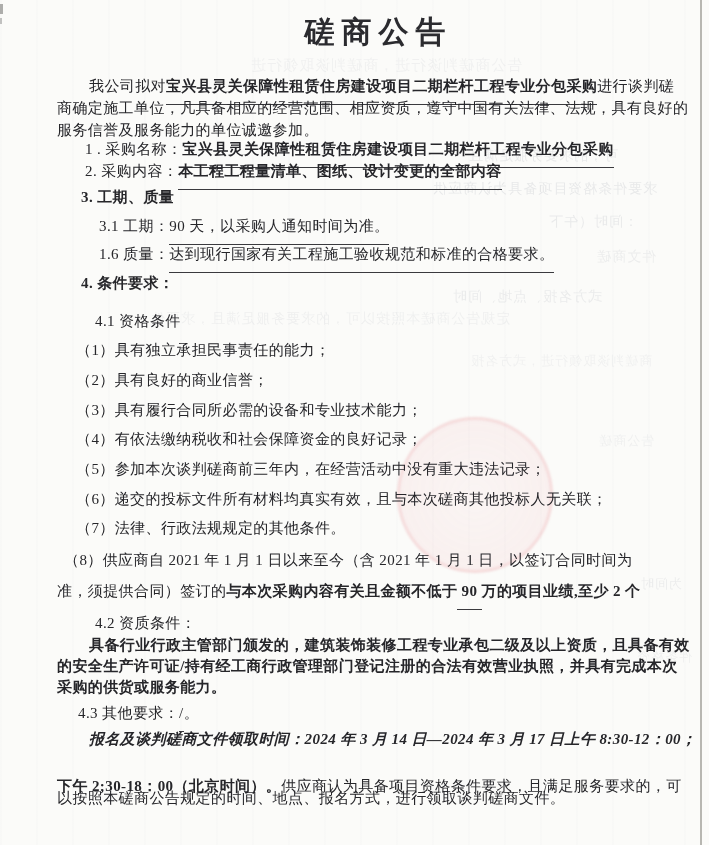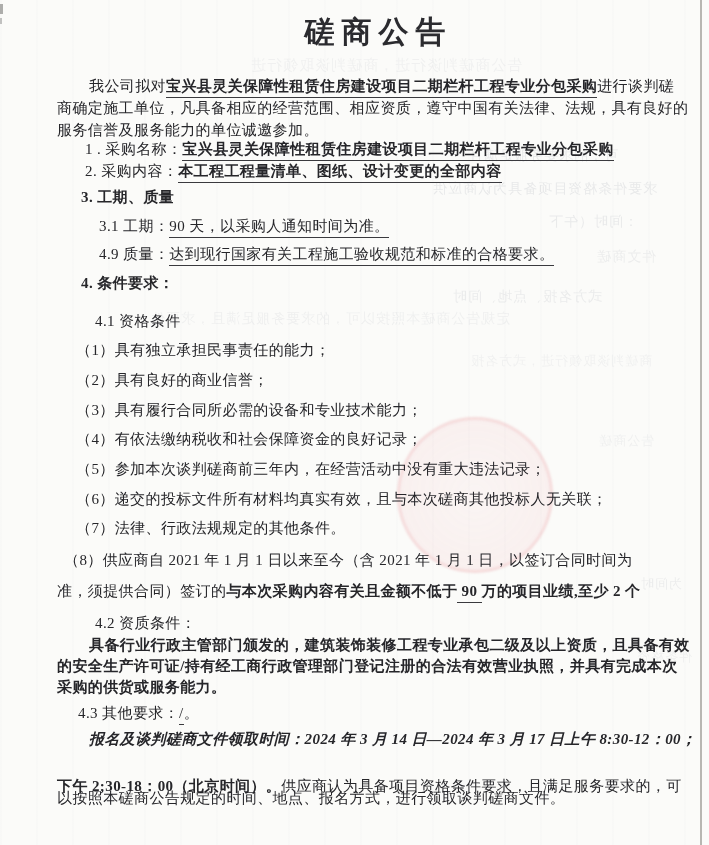--- a/index.html
+++ b/index.html
@@ -15,21 +15,21 @@
   }
   .ln{
     position:absolute;
     white-space:nowrap;
     font-size:15px;
     line-height:20px;
     letter-spacing:0.4px;
     color:#26262a;
   }
   .b{font-weight:bold;}
-  .u{border-bottom:1px solid #3a3a3e;padding-bottom:3px;}
+  .u{border-bottom:1px solid #3a3a3e;padding-bottom:10px;}
   .title{
     position:absolute;top:12px;left:0;width:100%;
     padding-left:48px;box-sizing:border-box;
     text-align:center;
     font-size:30px;font-weight:bold;letter-spacing:7px;
     color:#2b2b2f;
   }
   .ghost{
     position:absolute;
     white-space:nowrap;
@@ -82,21 +82,21 @@
 
   <div class="ln" style="top:76px;left:89px;"><span>我公司拟对</span><span class="b u">宝兴县灵关保障性租赁住房建设项目二期栏杆工程专业分包采购</span><span>进行谈判磋</span></div>
   <div class="ln" style="top:98px;left:57px;">商确定施工单位，凡具备相应的经营范围、相应资质，遵守中国有关法律、法规，具有良好的</div>
   <div class="ln" style="top:120px;left:57px;">服务信誉及服务能力的单位诚邀参加。</div>
 
   <div class="ln" style="top:139px;left:85px;"><span>1 . 采购名称：</span><span class="b u">宝兴县灵关保障性租赁住房建设项目二期栏杆工程专业分包采购</span></div>
   <div class="ln" style="top:161px;left:85px;"><span>2. 采购内容：</span><span class="b u">本工程工程量清单、图纸、设计变更的全部内容</span></div>
 
   <div class="ln b" style="top:187px;left:81px;">3. 工期、质量</div>
   <div class="ln" style="top:216px;left:99px;"><span>3.1 工期：</span><span class="u">90 天，以采购人通知时间为准。</span></div>
-  <div class="ln" style="top:244px;left:99px;"><span>4.9 质量：</span><span class="u">达到现行国家有关工程施工验收规范和标准的合格要求。</span></div>
+  <div class="ln" style="top:244px;left:99px;"><span>1.6 质量：</span><span class="u">达到现行国家有关工程施工验收规范和标准的合格要求。</span></div>
 
   <div class="ln b" style="top:273px;left:81px;">4. 条件要求：</div>
   <div class="ln" style="top:311px;left:95px;">4.1 资格条件</div>
 
   <div class="ln" style="top:340px;left:76px;">（1）具有独立承担民事责任的能力；</div>
   <div class="ln" style="top:370px;left:76px;">（2）具有良好的商业信誉；</div>
   <div class="ln" style="top:400px;left:76px;">（3）具有履行合同所必需的设备和专业技术能力；</div>
   <div class="ln" style="top:429px;left:76px;">（4）有依法缴纳税收和社会保障资金的良好记录；</div>
   <div class="ln" style="top:459px;left:76px;">（5）参加本次谈判磋商前三年内，在经营活动中没有重大违法记录；</div>
   <div class="ln" style="top:489px;left:76px;">（6）递交的投标文件所有材料均真实有效，且与本次磋商其他投标人无关联；</div>

